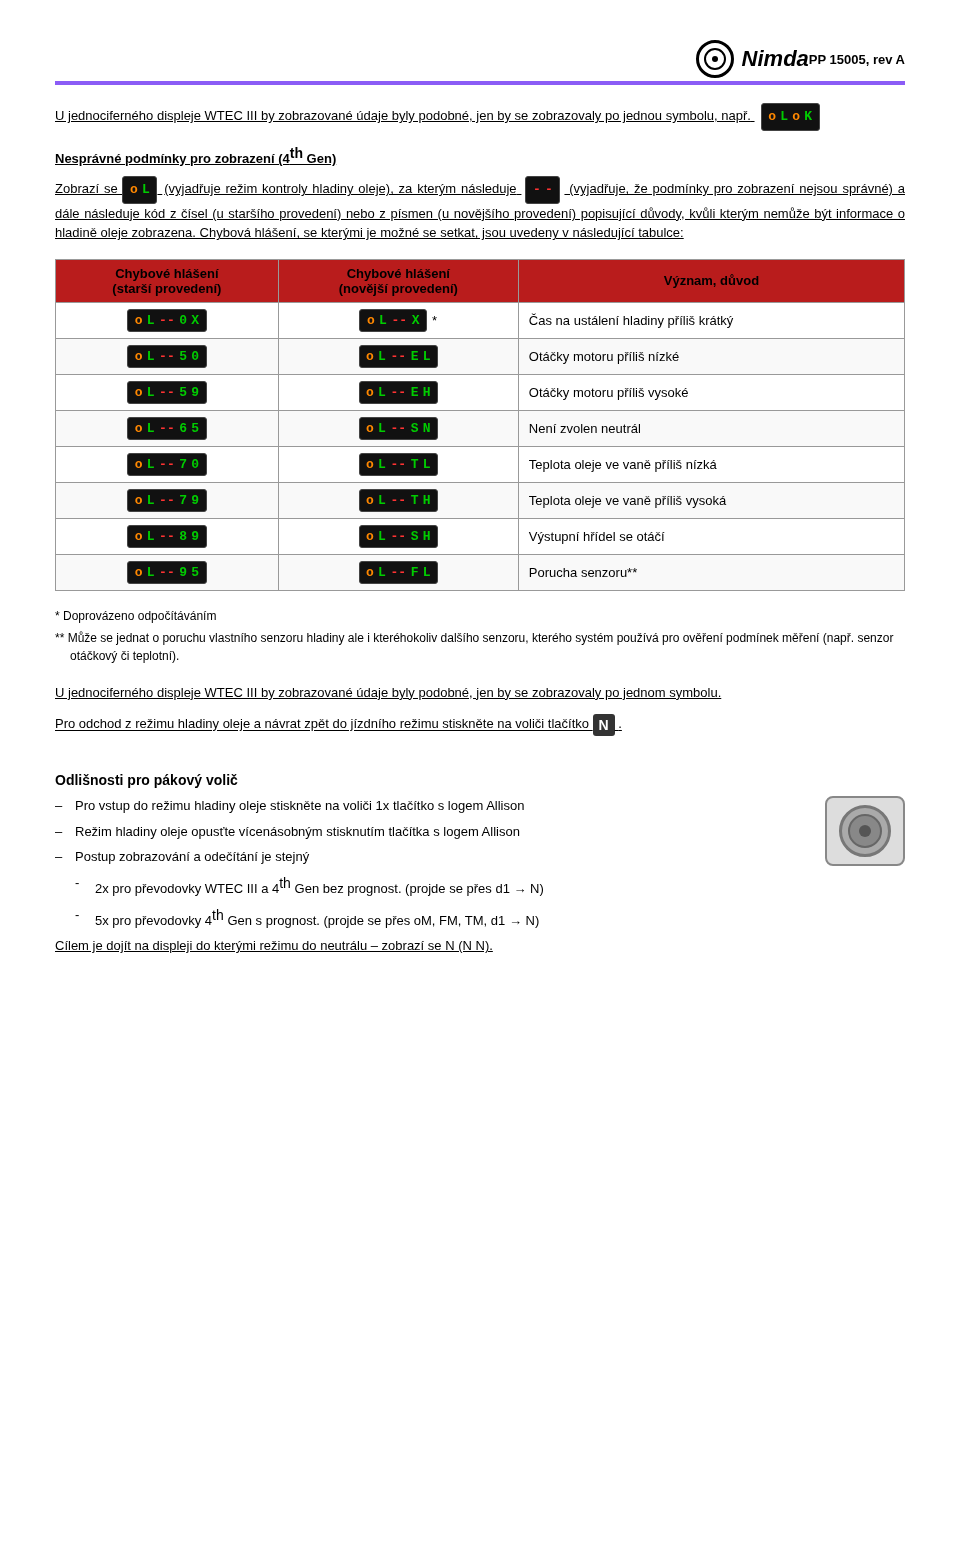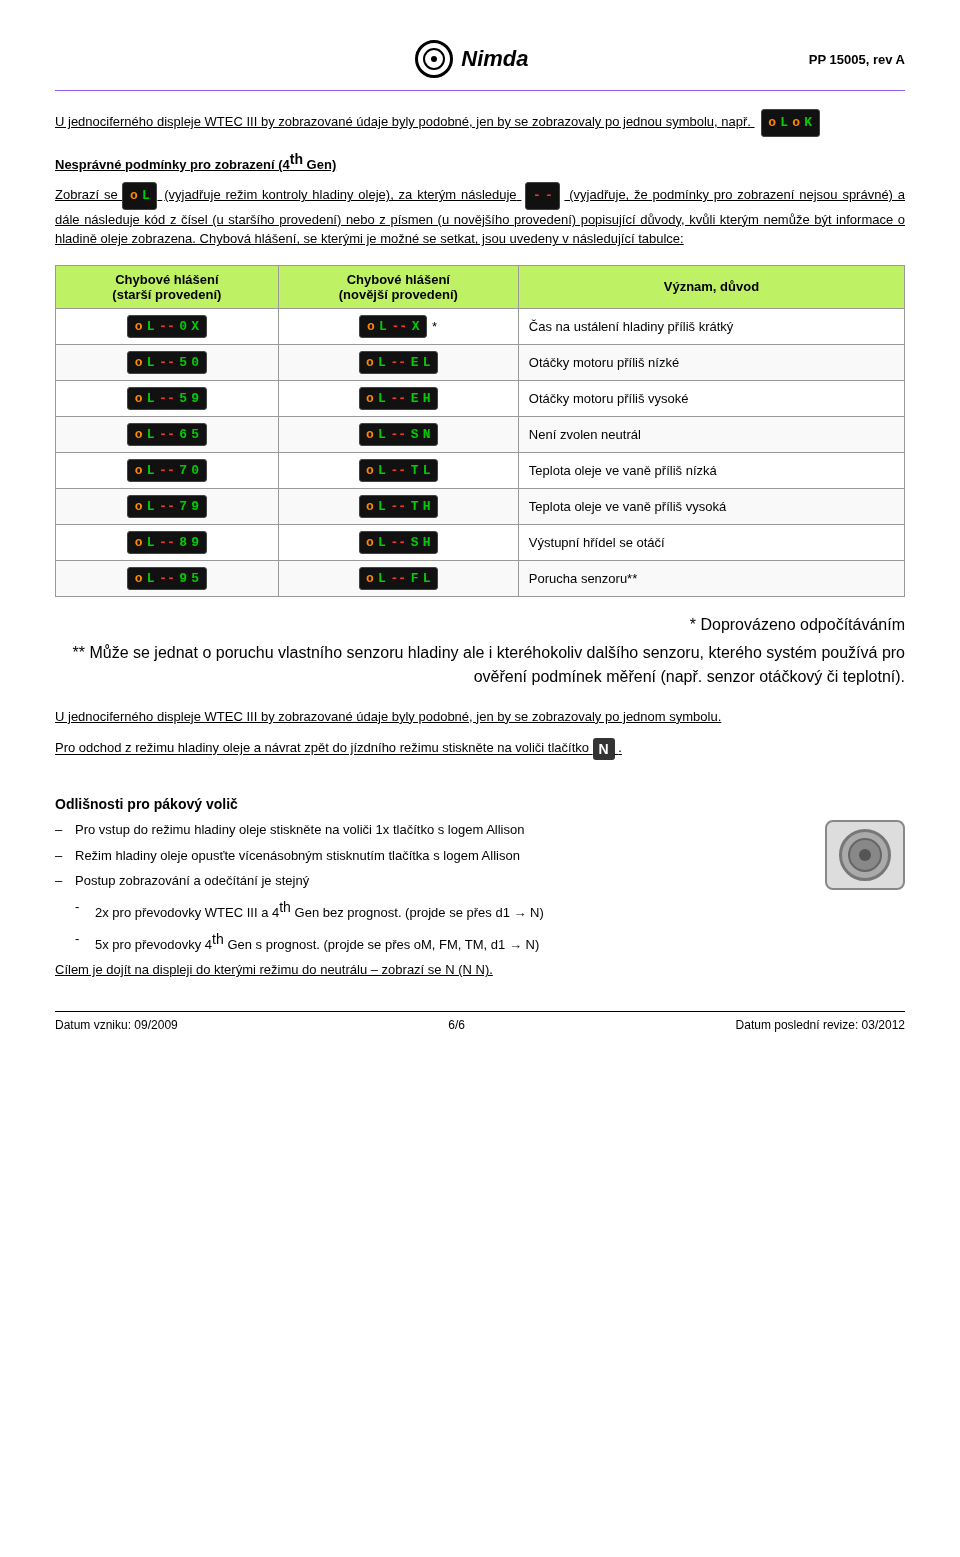--- a/index.html
+++ b/index.html
@@ -14,24 +14,24 @@
     }
 
     .page {
       padding: 40px 55px 60px 55px;
       position: relative;
     }
 
     
     .header {
       display: flex;
-      justify-content: space-between;
-      align-items: center;
-      border-bottom: 1px solid #8b5cf6;
-      padding-bottom: 12px;
+      justify-content: flex-end;
+      align-items: center;
+      border-bottom: 4px solid #8b5cf6;
+      padding-bottom: 3px;
       margin-bottom: 18px;
     }
     .header-logo {
       display: flex;
       align-items: center;
       gap: 8px;
     }
     .logo-circle {
       width: 38px;
       height: 38px;
@@ -99,21 +99,21 @@
       border-collapse: collapse;
       margin: 16px 0;
     }
     .error-table th, .error-table td {
       border: 1px solid #999;
       padding: 6px 10px;
       text-align: center;
       vertical-align: middle;
     }
     .error-table th {
-      background: #bef264;
+      background: #b91c1c;
       font-weight: bold;
       font-size: 13px;
     }
     .error-table td:last-child {
       text-align: left;
     }
     .error-table tr:nth-child(even) td {
       background: #f9f9f9;
     }
 
@@ -140,24 +140,23 @@
       font-weight: bold;
       min-width: 11px;
       text-align: center;
     }
     .seg-green { color: #00cc00; }
     .seg-orange { color: #ff8800; }
     .seg-red { color: #ff3333; }
 
     
     .footnote {
-      font-size: 16px;
+      font-size: 12px;
       margin-top: 6px;
       line-height: 1.5;
-      text-align: right;
     }
 
     
     .section-heading {
       font-size: 14px;
       font-weight: bold;
       margin-top: 24px;
       margin-bottom: 8px;
     }
 
@@ -548,19 +547,14 @@
     <li class="sub">
       <span>2x pro převodovky WTEC III a 4<sup>th</sup> Gen bez prognost. (projde se přes d1 → N)</span>
     </li>
     <li class="sub">
       <span>5x pro převodovky 4<sup>th</sup> Gen s prognost. (projde se přes oM, FM, TM, d1 → N)</span>
     </li>
   </ul>
 
   <p class="body-text">Cílem je dojít na displeji do kterými režimu do neutrálu – zobrazí se N (N N).</p>
 
-  <div class="footer">
-    <span>Datum vzniku: 09/2009</span>
-    <span>6/6</span>
-    <span>Datum poslední revize: 03/2012</span>
-  </div>
 
 </div>
 
 </body></html>

